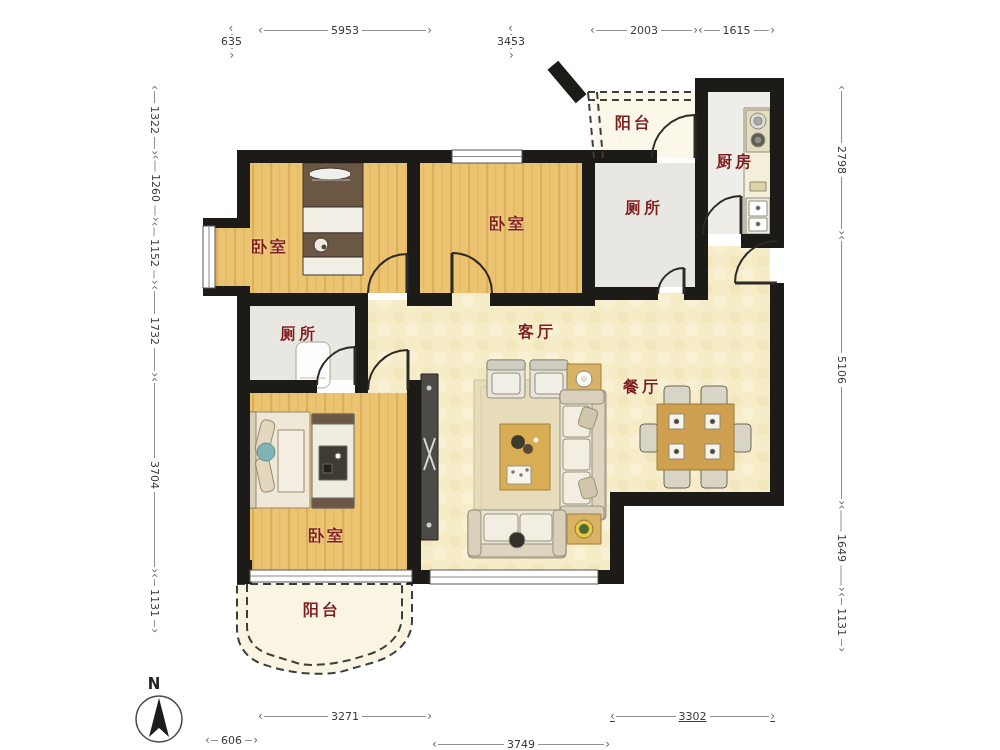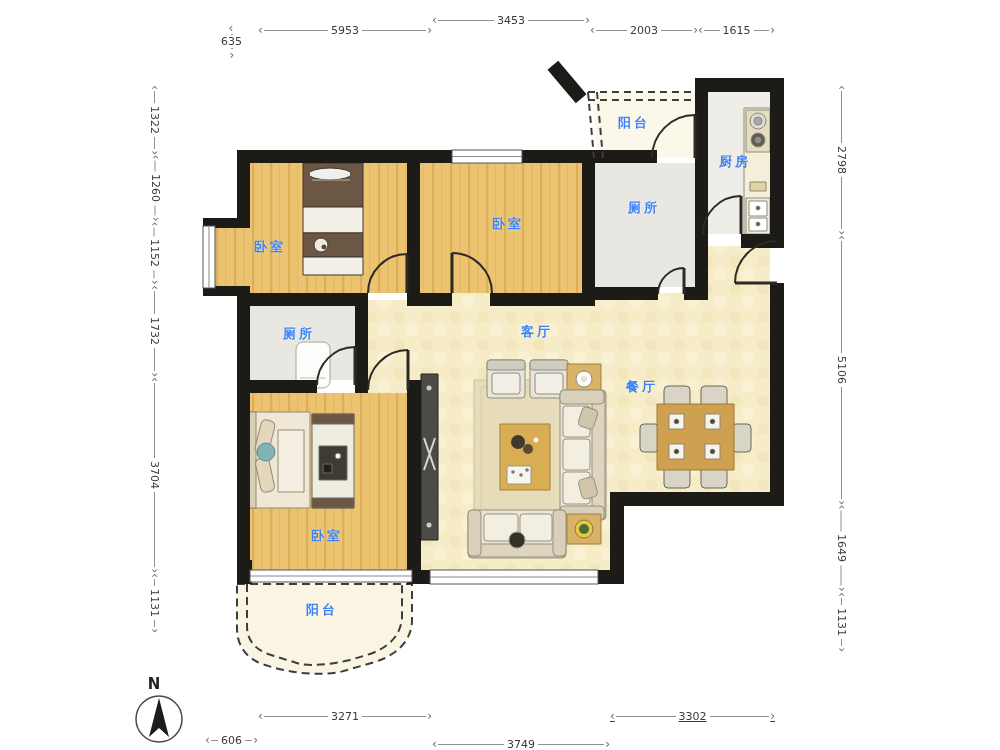--- a/index.html
+++ b/index.html
@@ -1,21 +1,21 @@
 <!DOCTYPE html>
 <html><head>
 <meta charset="utf-8">
 <style>
   html,body{margin:0;padding:0;background:#ffffff;}
   #stage{position:relative;width:1000px;height:750px;background:#ffffff;overflow:hidden;
          font-family:"DejaVu Sans","Liberation Sans",sans-serif;}
   #plan-svg{position:absolute;left:0;top:0;}
   
-  .rlabel{position:absolute;transform:translate(-50%,-50%);font-size:13px;font-weight:700;
-          color:#3b82f6;letter-spacing:3px;white-space:nowrap;
+  .rlabel{position:absolute;transform:translate(-50%,-50%);font-size:16px;font-weight:700;
+          color:#7f1d1d;letter-spacing:3px;white-space:nowrap;
           text-shadow:0 0 2px rgba(255,255,255,.6);}
   
   .dim{position:absolute;height:16px;display:flex;align-items:center;font-size:11px;color:#3a3a3a;}
   .dim::before{content:'‹';color:#6a6a6a;font-size:12px;line-height:1;margin-right:1px;}
   .dim::after{content:'›';color:#6a6a6a;font-size:12px;line-height:1;margin-left:1px;}
   .dim .ln{flex:1;height:0;border-top:1px solid #8f8f8f;min-width:2px;}
   .dim .v{padding:0 3px;white-space:nowrap;}
   .dim.vert{transform:rotate(90deg);}
   .north-label{position:absolute;transform:translate(-50%,-50%);font-size:15px;font-weight:700;color:#222;}
 </style>
@@ -292,21 +292,21 @@
   <div class="dim" style="left:205px;top:22px;width:53px;flex-direction:column;">
       <span class="ln"></span>
       <span class="v">635</span>
       <span class="ln"></span>
     </div>
   <div class="dim" style="left:258px;top:22px;width:174px;">
       <span class="ln"></span>
       <span class="v">5953</span>
       <span class="ln"></span>
     </div>
-  <div class="dim" style="left:432px;top:12px;width:158px;">
+  <div class="dim" style="left:432px;top:22px;width:158px;flex-direction:column;">
       <span class="ln"></span>
       <span class="v">3453</span>
       <span class="ln"></span>
     </div>
   <div class="dim" style="left:590px;top:22px;width:108px;text-align:right;">
       <span class="ln"></span>
       <span class="v">2003</span>
       <span class="ln"></span>
     </div>
   <div class="dim" style="left:698px;top:22px;width:77px;">

